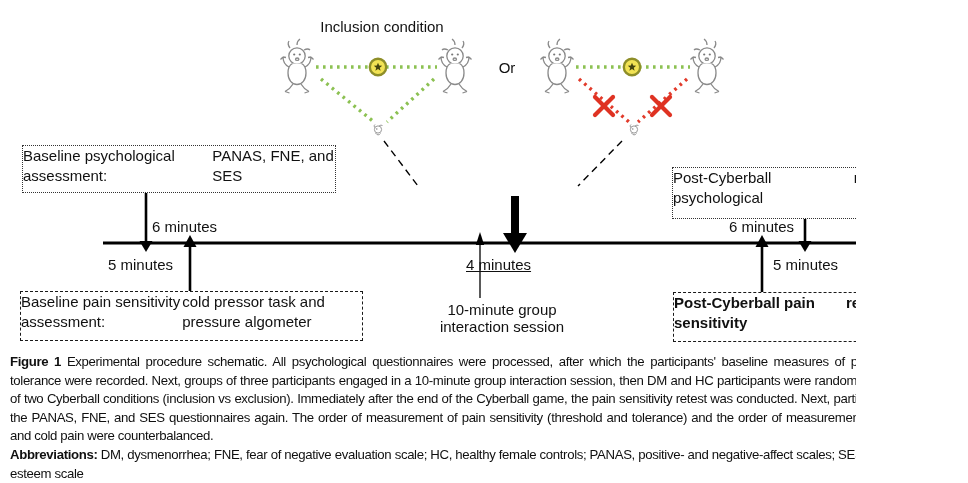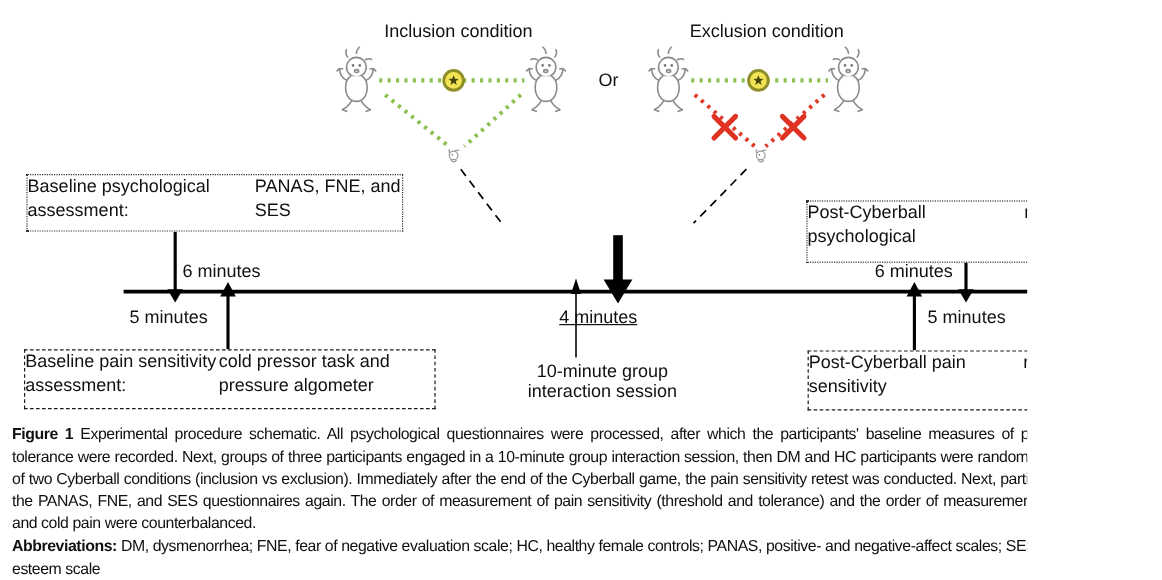--- a/index.html
+++ b/index.html
@@ -112,21 +112,20 @@
       <polygon class="fill" points="798.5,241 811.5,241 805,252"></polygon>
     </g>
 
     <g>
       <line class="ink" x1="762" y1="292" x2="762" y2="245" stroke-width="2.6"></line>
       <polygon class="fill" points="755.5,247 768.5,247 762,235"></polygon>
     </g>
   </svg>
 
   <div class="lbl ctr" style="left:302px; top:18px; width:160px;">Inclusion condition</div>
-  <div class="lbl ctr" style="left:558px; top:18px; width:162px;">Exclusion condition</div>
   <div class="lbl ctr" style="left:490px; top:59px; width:34px;">Or</div>
   <div class="lbl" style="left:901px; top:218px;">Time</div>
 
   <div class="lbl" style="left:152px; top:218px;">6 minutes</div>
   <div class="lbl" style="left:108px; top:256px;">5 minutes</div>
   <div class="lbl" style="left:466px; top:256px;text-decoration:underline;">4 minutes</div>
   <div class="lbl" style="left:729px; top:218px;">6 minutes</div>
   <div class="lbl" style="left:773px; top:256px;">5 minutes</div>
 
   <div class="session" style="left:418px; top:301px; width:168px;">
@@ -139,21 +138,21 @@
     <div>PANAS, FNE, and SES</div>
   </div>
   <div class="box dashed" style="left:20px; top:291px; width:343px; height:50px;">
     <div>Baseline pain sensitivity assessment:</div>
     <div>cold pressor task and pressure algometer</div>
   </div>
   <div class="box dotted" style="left:672px; top:143px; width:276px; height:52px;margin-top:24px;">
     <div>Post-Cyberball psychological</div>
     <div>reassessment</div>
   </div>
-  <div class="box dashed" style="left:673px; top:292px; width:274px; height:50px;">
+  <div class="box dashed" style="left:673px; top:292px; width:274px; height:50px;font-weight:bold;">
     <div>Post-Cyberball pain sensitivity</div>
     <div>reassessment</div>
   </div>
 
   <div class="caption">
     <p><b>Figure 1</b> <span>Experimental procedure schematic. All psychological questionnaires were processed, after which the participants' baseline measures of pain threshold and tolerance were recorded. Next, groups of three participants engaged in a 10-minute group interaction session, then DM and HC participants were randomly assigned to one of two Cyberball conditions (inclusion vs exclusion). Immediately after the end of the Cyberball game, the pain sensitivity retest was conducted. Next, participants completed the PANAS, FNE, and SES questionnaires again. The order of measurement of pain sensitivity (threshold and tolerance) and the order of measurement of pressure pain and cold pain were counterbalanced.</span></p>
     <p><b>Abbreviations:</b> <span>DM, dysmenorrhea; FNE, fear of negative evaluation scale; HC, healthy female controls; PANAS, positive- and negative-affect scales; SES, Rosenberg self-esteem scale</span></p>
   </div>
 
 </div>

